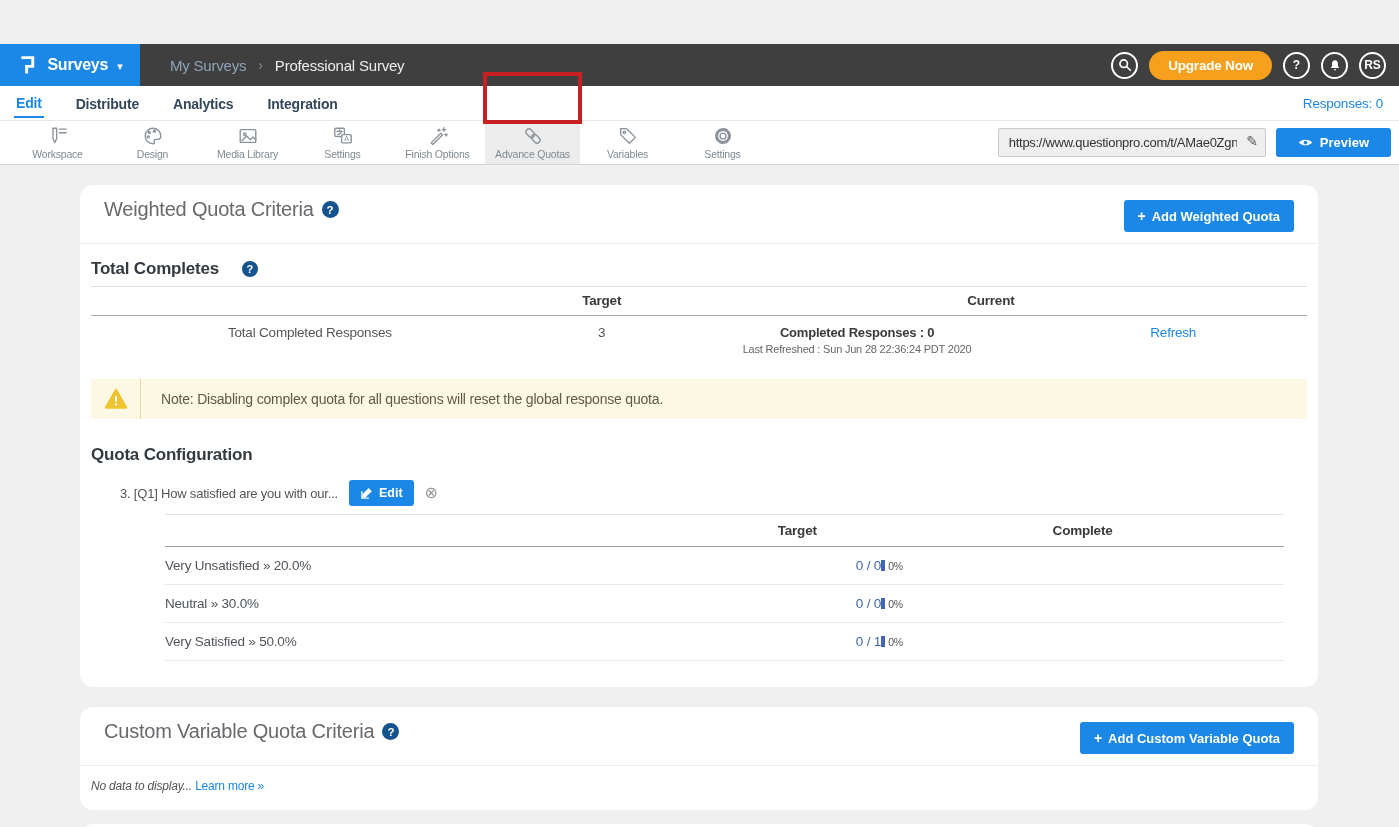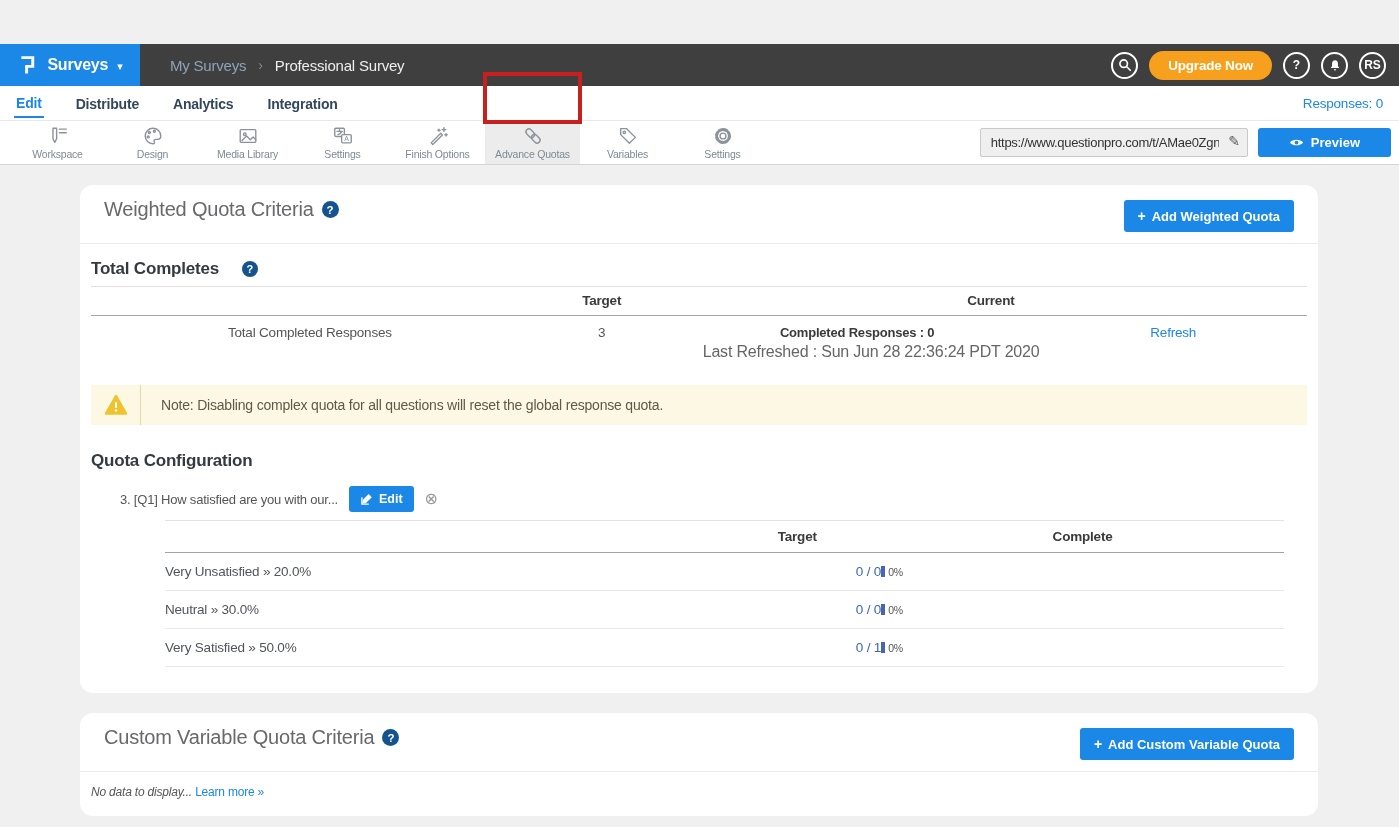--- a/index.html
+++ b/index.html
@@ -29,21 +29,21 @@
   
   .toolbar { height:44px; background:#fff; border-bottom:1px solid #D5D5D5; display:flex; align-items:stretch; padding-left:10px; }
   .tool-item { width:95px; display:flex; flex-direction:column; align-items:center; justify-content:center; gap:1px; cursor:pointer; }
   .tool-item.active { background:#ECECEC; }
   .tool-item svg { stroke:#8B9299; fill:none; stroke-width:1.5; stroke-linejoin:round; stroke-linecap:round; }
   .tool-label { font-size:10.5px; color:#7E8A93; white-space:nowrap; }
   .url-box { margin-left:auto; display:flex; align-items:center; gap:10px; padding-right:8px; }
   .url-wrap { position:relative; }
   .url-input { width:268px; height:29px; background:#EFEFEF; border:1px solid #C9C9C9; border-radius:2px; padding:0 28px 0 10px; font-size:13px; color:#333; font-family:inherit; letter-spacing:-0.3px; }
   .url-pencil { position:absolute; right:8px; top:5px; color:#555; font-size:14px; cursor:pointer; }
-  .preview-btn { background:#1B87E6; border:none; color:#fff; font-weight:700; font-size:13px; padding:7px 31px; border-radius:3px; cursor:pointer; display:flex; align-items:center; gap:7px; font-family:inherit; }
+  .preview-btn { background:#1B87E6; border:none; color:#fff; font-weight:700; font-size:13px; padding:7px 22px; border-radius:3px; cursor:pointer; display:flex; align-items:center; gap:7px; font-family:inherit; }
   
   .anno-box { position:absolute; left:483px; top:72px; width:99px; height:52px; border:4px solid #C62020; z-index:6; pointer-events:none; }
   
   .page { padding:20px 81px 0 80px; }
   .card { background:#fff;border-radius:13px; }
   .card + .card { margin-top:20px; }
   .card-h { display:flex; align-items:flex-start; justify-content:space-between; padding:13px 24px 11px; }
   .card-title { font-size:20px; color:#68686D; font-weight:400; display:flex; align-items:center; }
   .help-badge { display:inline-flex; width:17px; height:17px; border-radius:50%; background:#15538E; color:#fff; font-size:11.5px; font-weight:700; align-items:center; justify-content:center; margin-left:8px; cursor:pointer; letter-spacing:0; }
   .help-badge.sm { width:16px; height:16px; font-size:11px; }
@@ -51,21 +51,21 @@
   .add-btn .plus { font-size:14px; font-weight:700; }
   .card-divider { border-bottom:1px solid #ECECEC; }
   .card-body { padding:0 11px 26px; }
   .sec-heading { font-size:17px; font-weight:700; color:#333A40; display:flex; align-items:center; padding-top:15px;gap:15px; }
   
   .tc-table { width:100%; border-collapse:collapse; margin-top:7px; }
   .tc-table thead tr { border-top:1px solid #E0E0E0; border-bottom:1px solid #A8A8A8; }
   .tc-table th { font-size:13.5px; font-weight:700; color:#3A3A3A; padding:6px 0 7px; text-align:center; }
   .tc-table td { padding:9px 0 16px; text-align:center; vertical-align:top; font-size:13.5px; color:#555; }
   .cur-bold { font-weight:700; color:#3A3A3A; font-size:13px; }
-  .cur-sub { font-size:16px; color:#666; margin-top:3px;text-align:right; }
+  .cur-sub { font-size:11px; color:#666; margin-top:3px; }
   .link { color:#1B87E6; cursor:pointer; text-decoration:none; }
   
   .note { margin:8px 0 2px; background:#FCF8E3; display:flex; align-items:stretch; }
   .note-icon { width:50px; display:flex; align-items:center; justify-content:center; border-right:1px solid #E3D8A8; }
   .note-text { padding:12px 20px; font-size:14px; color:#5E5949; display:flex; align-items:center; }
   .qc-heading { padding-top:24px; }
   
   .question-row { margin:15px 0 8px 29px; display:flex; align-items:center; gap:11px; }
   .question-label { font-size:13px; color:#555; }
   .edit-btn { background:#1B87E6; border:none; color:#fff; font-weight:700; font-size:12.5px; padding:6px 11px; border-radius:3px; cursor:pointer; display:flex; align-items:center; gap:6px; font-family:inherit; }

